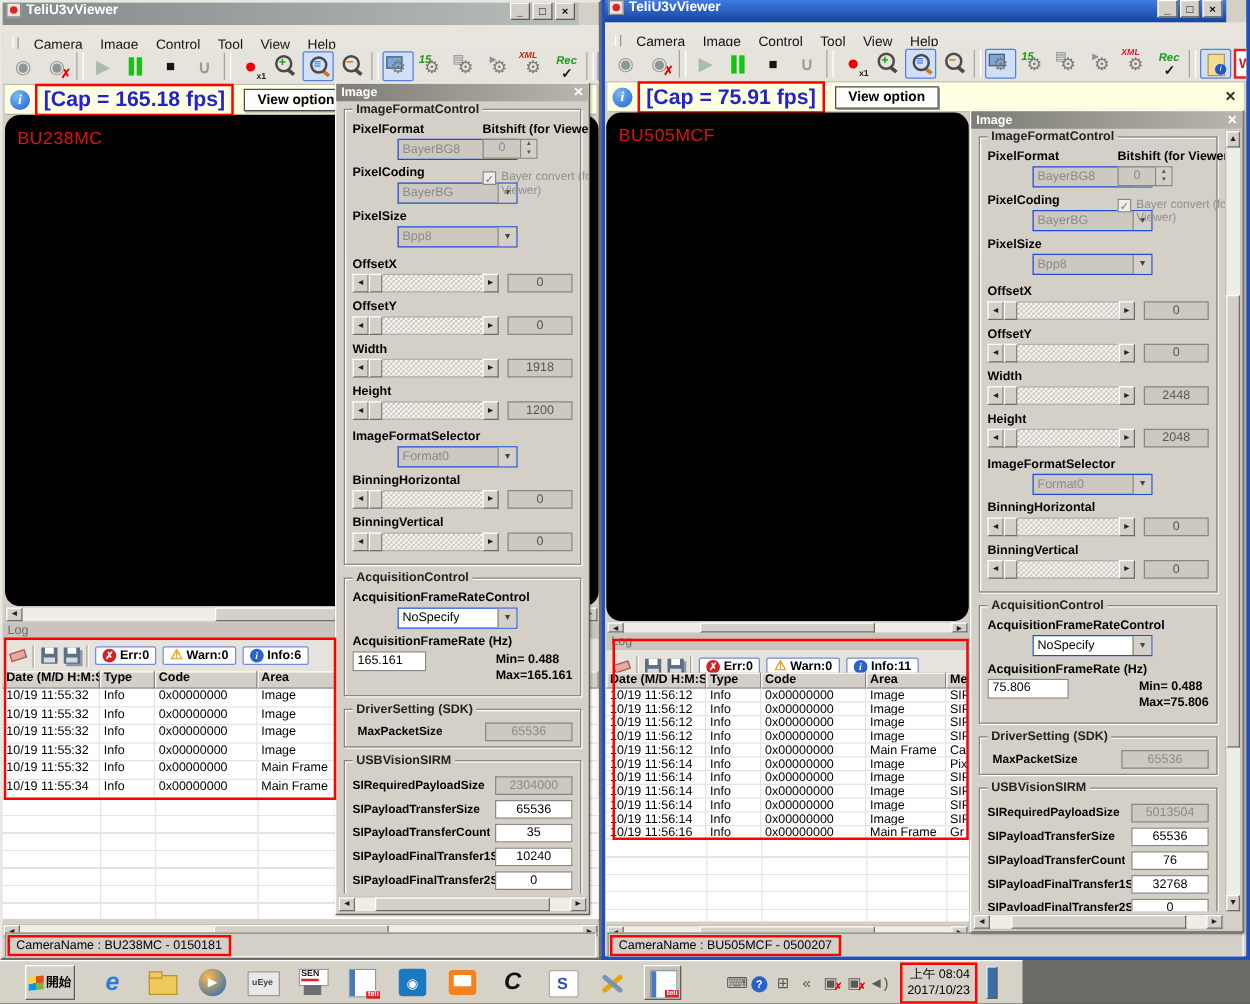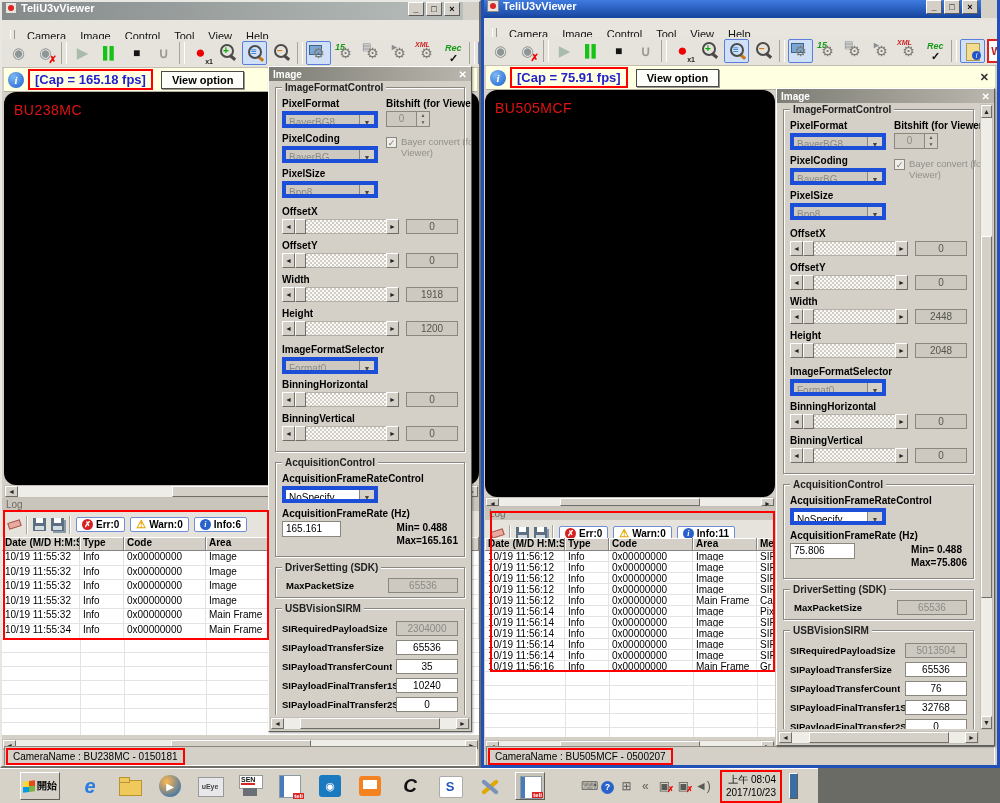--- a/index.html
+++ b/index.html
@@ -54,21 +54,21 @@
   .gear-xml::before{content:"XML";position:absolute;left:1px;top:0;color:#c22;font-weight:bold;font-style:italic;font-size:7px;}
   .rec .g{color:#1a9a1a;font-weight:bold;font-style:italic;font-size:9px;position:absolute;top:2px;left:4px;}
   .rec::after{content:"✓";position:absolute;left:8px;bottom:0;color:#111;font-size:11px;font-weight:bold;}
   .doc::before{content:"";position:absolute;left:5px;top:3px;width:12px;height:16px;background:#f2dc92;border:1px solid #b09a50;}
   .doc::after{content:"i";position:absolute;right:3px;bottom:2px;width:9px;height:9px;background:#2255cc;color:#fff;border-radius:50%;font-size:7px;line-height:9px;text-align:center;font-style:italic;z-index:3;}
   .wv{border:2px solid #d22;background:#fff;}
   .wv .g{color:#b22;font-weight:bold;font-size:11px;}
 
   .infobar{position:absolute;top:66px;left:2px;right:2px;height:24px;background:#ffffe1;border-bottom:1px solid #b2aea2;display:flex;align-items:center;padding-left:4px;}
   .iball{width:16px;height:16px;border-radius:50%;background:radial-gradient(circle at 35% 30%,#7db9f2,#1d5fd0);color:#fff;font-size:11px;line-height:16px;text-align:center;font-style:italic;font-family:"Liberation Serif",serif;font-weight:bold;flex:0 0 auto;}
-  .cap{margin-left:4px;border:2px solid #f00;padding:1px 5px;font-size:13px;font-weight:bold;color:#2323cd;white-space:nowrap;}
+  .cap{margin-left:4px;border:2px solid #f00;padding:1px 5px;font-size:17px;font-weight:bold;color:#2323cd;white-space:nowrap;}
   .view-opt{margin-left:8px;padding:2px 10px;font-size:11px;font-weight:bold;color:#000;background:#fdfdfa;border:1px solid #4a4a4a;box-shadow:1px 1px 0 #9a968c;white-space:nowrap;}
   .bar-close{margin-left:auto;margin-right:6px;font-size:11px;font-weight:bold;color:#333;}
   .bar-close::before{content:"✕";}
 
   .image-view{position:absolute;top:90px;background:#000;border-radius:12px;}
   #winL .image-view{left:2px;width:475px;height:393px;}
   #winR .image-view{left:1px;width:290px;height:407px;}
   .overlay-label{position:absolute;left:10px;top:10px;color:#e11212;font-size:14px;letter-spacing:.5px;}
 
   .hscroll{position:absolute;height:13px;background:#efede8;border:1px solid #c4c0b8;display:flex;align-items:center;justify-content:space-between;}
@@ -143,21 +143,21 @@
   .panel-body{position:absolute;top:14px;left:0;bottom:16px;overflow:hidden;padding:6px 6px 0 6px;}
   #winL .panel-body{right:0;}
   #winR .panel-body{right:14px;}
   .groupbox{border:1px solid #8a877f;box-shadow:1px 1px 0 #fff,inset 1px 1px 0 #fff;position:relative;padding:10px 6px 4px 6px;margin-bottom:10px;}
   .glegend{position:absolute;top:-6px;left:6px;background:#d4d0c8;padding:0 3px;font-size:10px;font-weight:bold;color:#222;}
   .two-col{display:flex;}
   .col-l{width:100px;flex:0 0 auto;}
   .col-r{flex:1;padding-left:4px;}
   .pair{margin-bottom:5px;}
   .plabel{font-size:10px;font-weight:bold;margin-bottom:2px;white-space:nowrap;}
-  .combo{display:flex;width:96px;height:17px;border:4px solid #1d4ed8;background:#cdc9c0;}
+  .combo{display:flex;width:96px;height:17px;border:1px solid #1d4ed8;background:#cdc9c0;margin-left:36px;}
   .combo .ctext{flex:1;font-size:10px;line-height:15px;padding-left:3px;color:#8a8a86;overflow:hidden;white-space:nowrap;}
   .combo .cbtn{width:15px;background:#d4d0c8;border-left:1px solid #8a877f;font-size:7px;line-height:15px;text-align:center;color:#444;}
   .combo .cbtn::before{content:"▼";}
   .combo.en{background:#fff;}
   .combo.en .ctext{color:#000;}
   .spin{display:flex;width:44px;height:16px;border:1px solid #8a877f;background:#cdc9c0;}
   .spin .stext{flex:1;font-size:10px;line-height:14px;text-align:center;color:#8a8a86;}
   .spin .sbtns{width:13px;display:flex;flex-direction:column;border-left:1px solid #8a877f;}
   .spin .sbtns span{flex:1;font-size:5px;line-height:7px;text-align:center;background:#d4d0c8;color:#555;}
   .chk{display:flex;gap:4px;margin-top:10px;}

